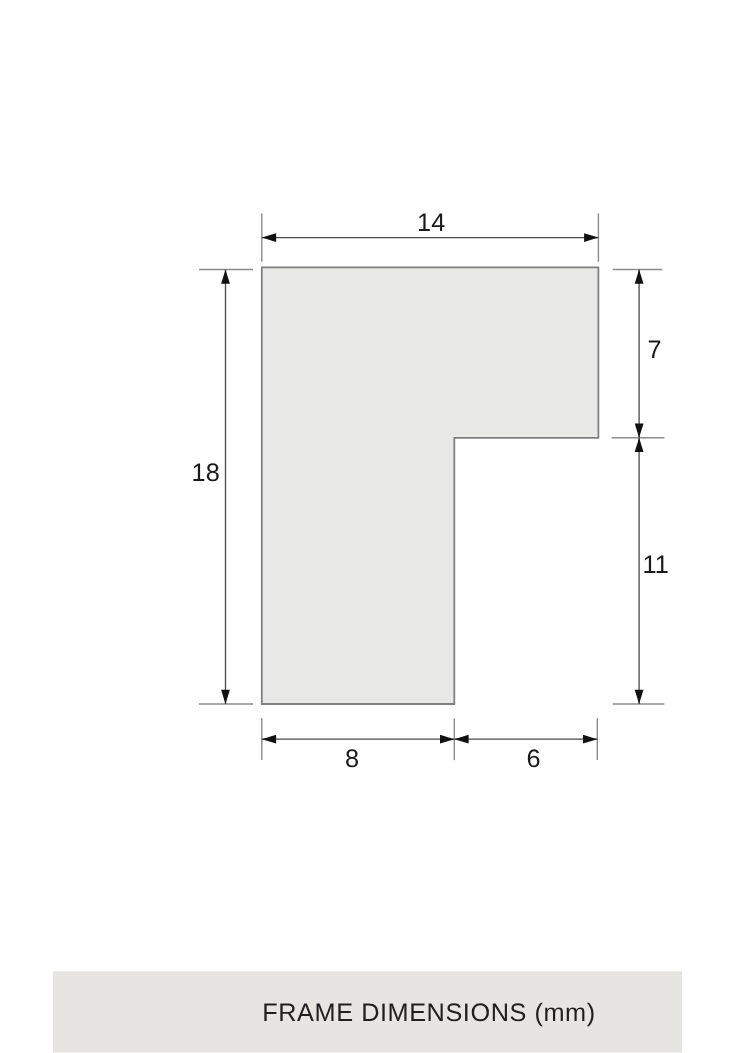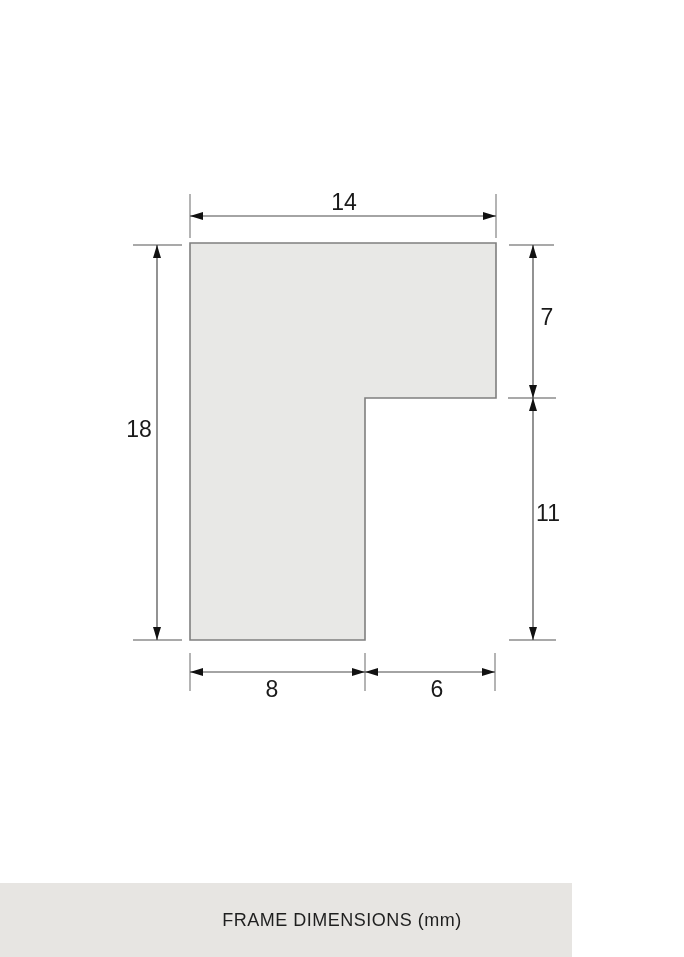--- a/index.html
+++ b/index.html
@@ -4,20 +4,21 @@
 <style>
   * { margin: 0; padding: 0; box-sizing: border-box; }
   html, body { background: #ffffff; }
   .screen {
     position: relative;
     width: 572px;
     height: 957px;
     background: #ffffff;
     overflow: hidden;
     font-family: "Liberation Sans", sans-serif;
+    margin-left: 48px;
   }
   .diagram-svg {
     position: absolute;
     left: 0;
     top: 0;
   }
   .ext-line {
     stroke: #8c8c8c;
     stroke-width: 1.3;
     fill: none;
@@ -42,21 +43,21 @@
     top: 883px;
     width: 684px;
     height: 74px;
     background: #e7e5e2;
     display: flex;
     align-items: center;
     justify-content: center;
   }
   .caption-text {
     font-family: "Liberation Sans", sans-serif;
-    font-size: 18px;
+    font-size: 23px;
     font-weight: 500;
     letter-spacing: 0.5px;
     color: #1f1f1f;
   }
 </style>
 </head>
 <body>
 
 <div class="screen">
 

